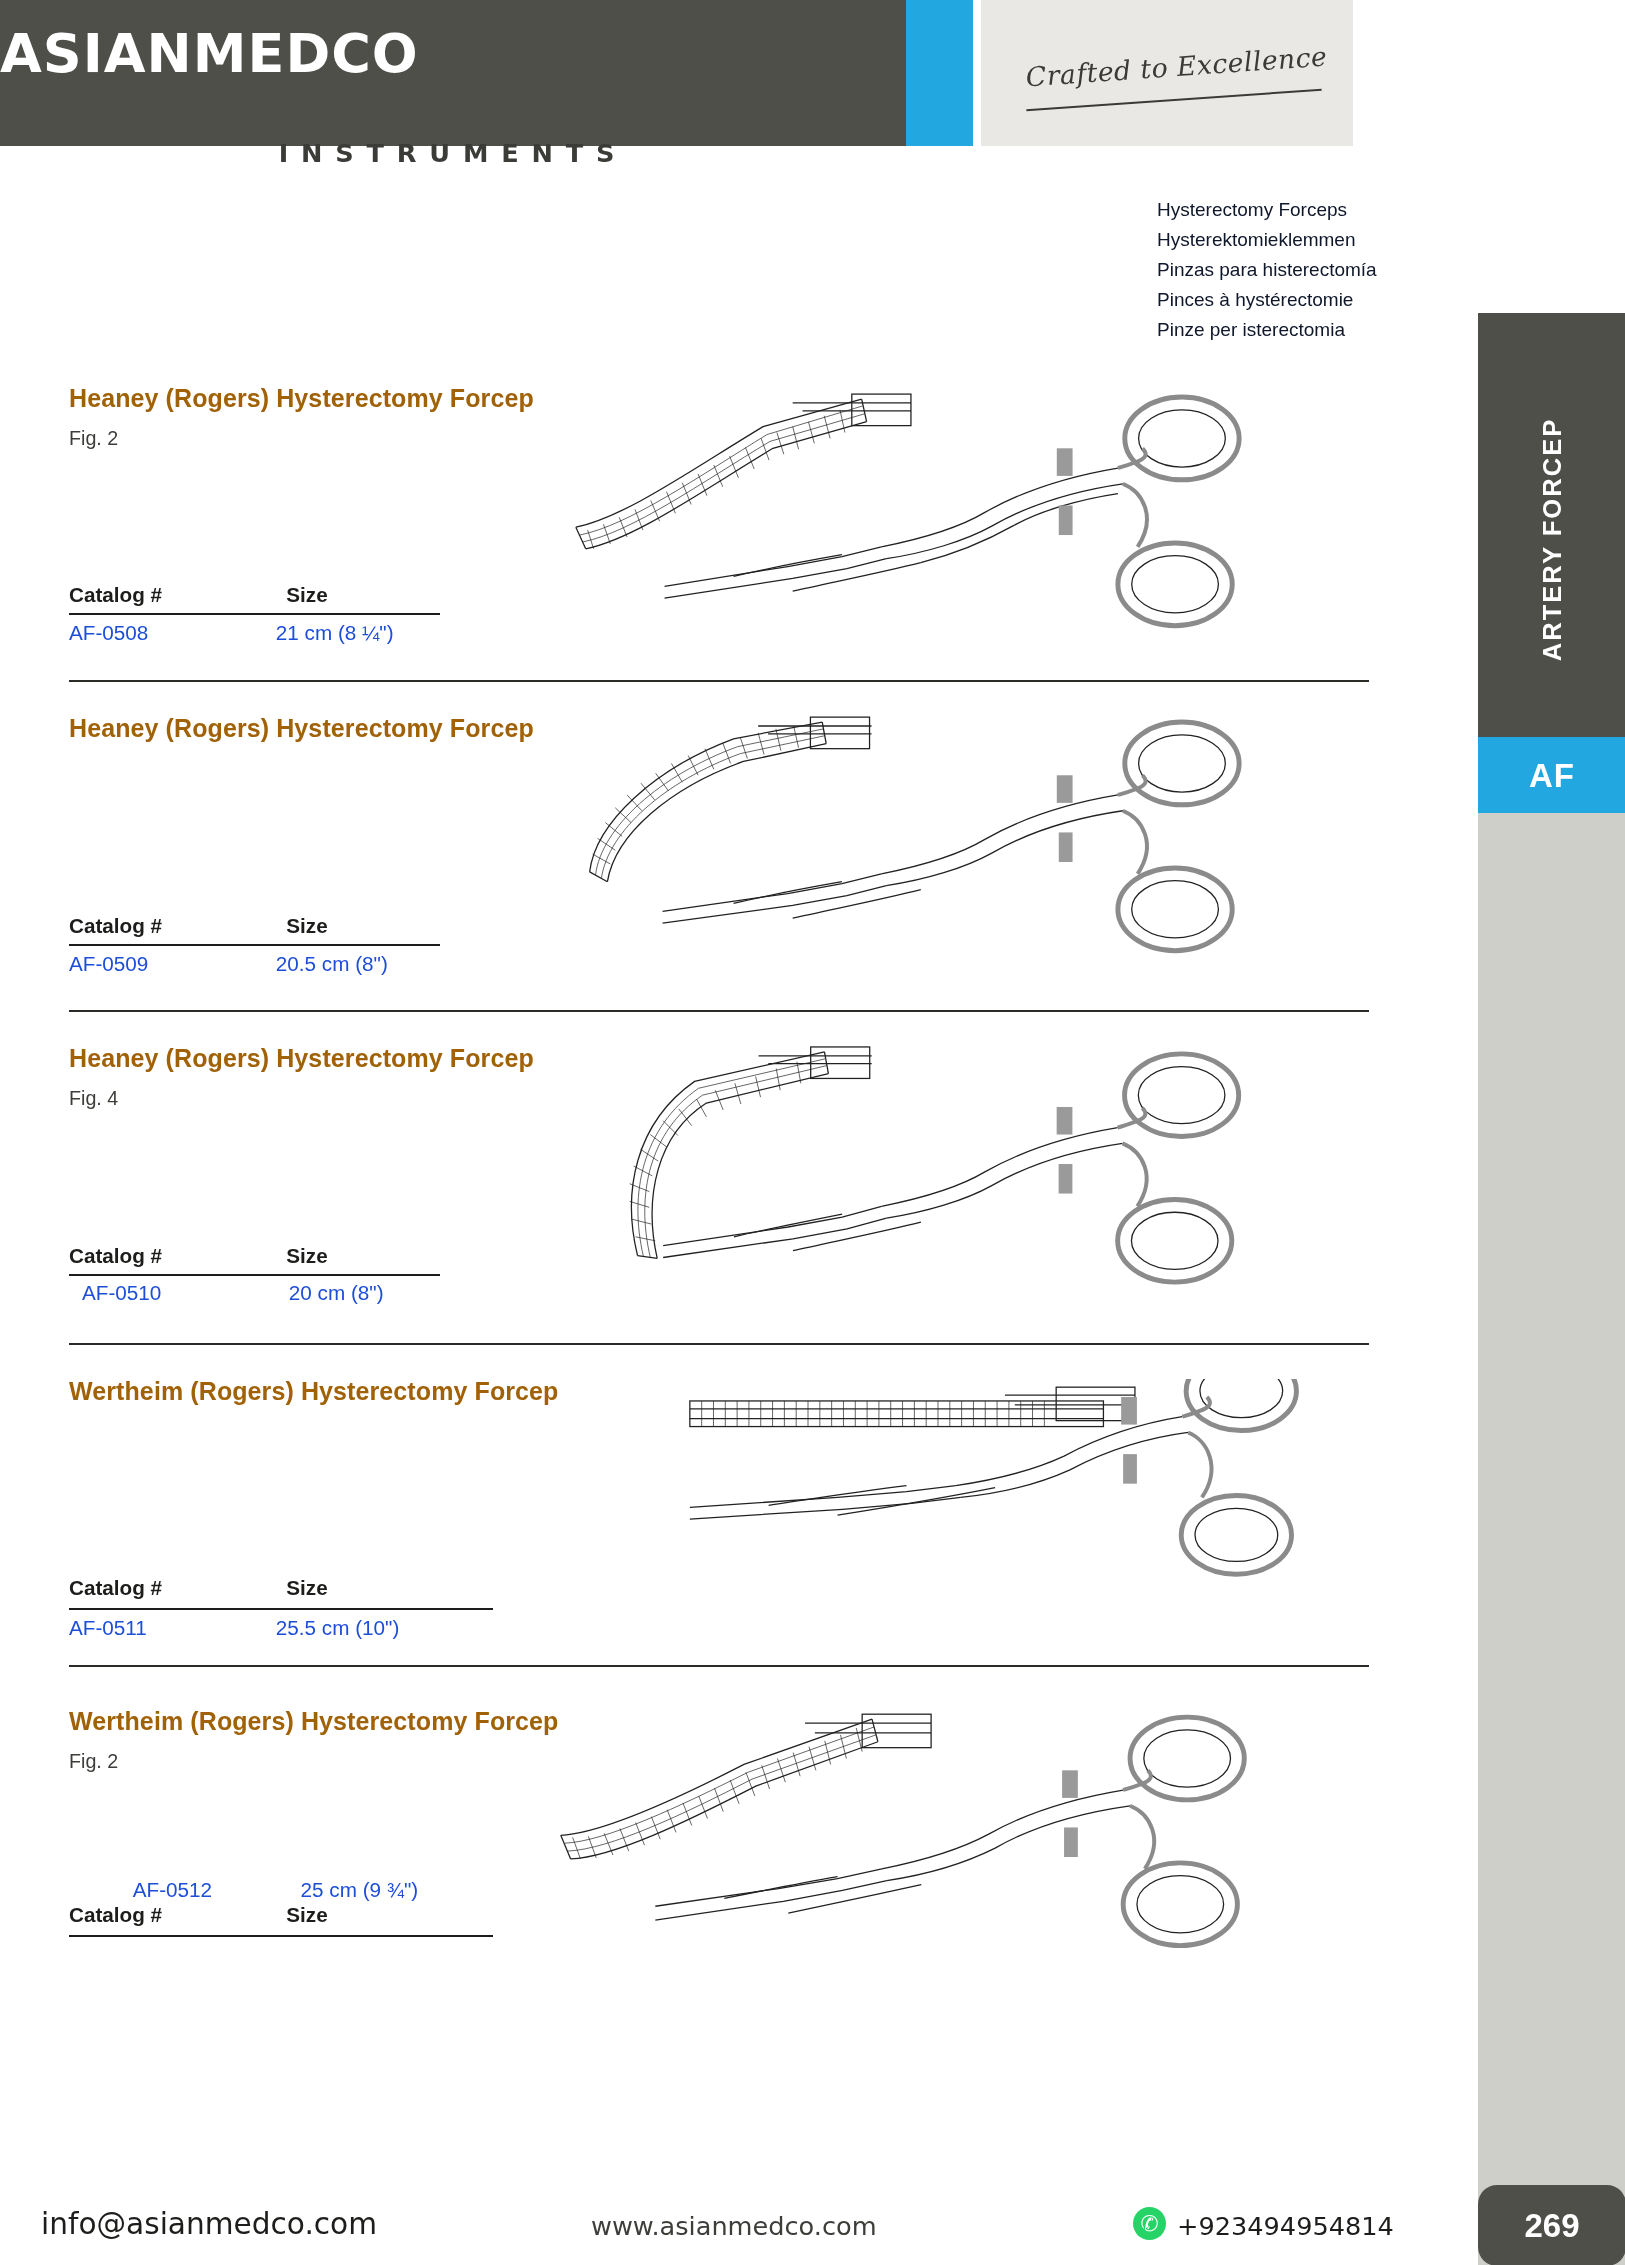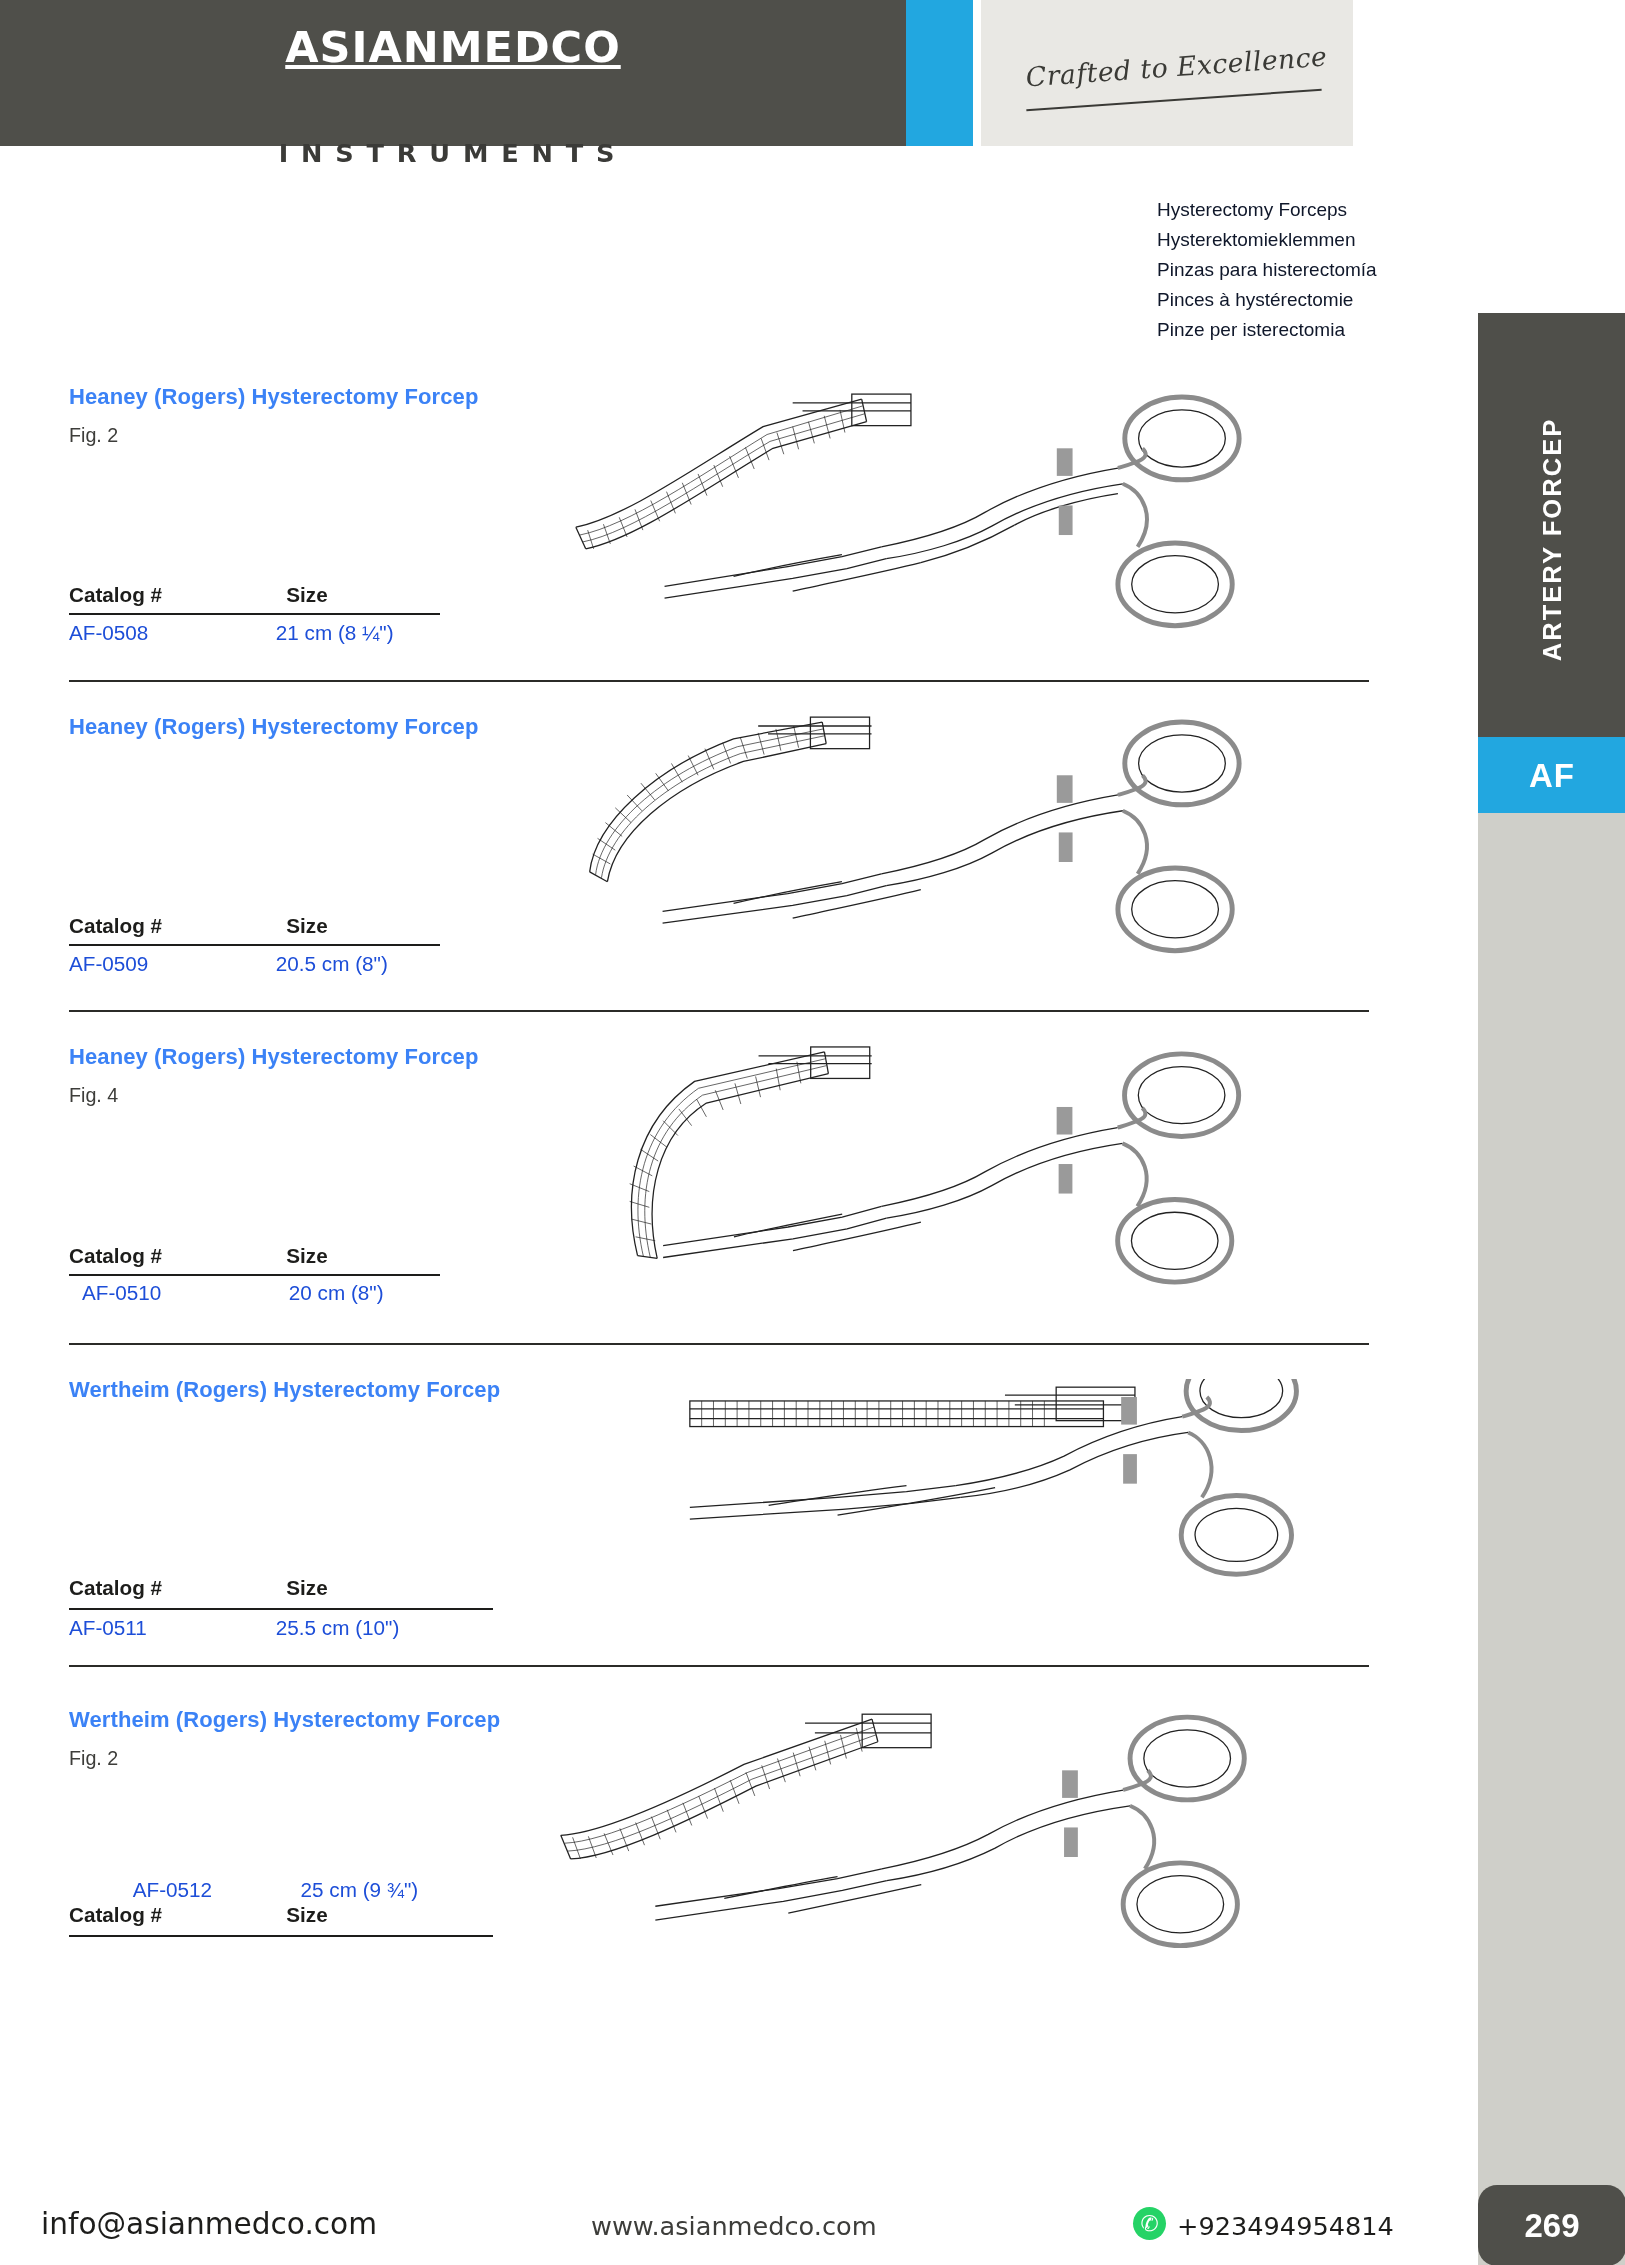--- a/index.html
+++ b/index.html
@@ -25,27 +25,26 @@
     top: 0; left: 0;
     width: 906px;
     height: 146px;
     background: #4f4f4a;
   }
   .brand-title {
     position: absolute;
     top: 21.7px;
     left: 0;
     width: 906px;
-    text-align: center;
+    text-align: left;
     color: #ffffff;
     font-family: "DejaVu Sans", sans-serif;
     font-weight: bold;
-    font-size: 43px;
+    font-size: 54px;
     letter-spacing: 1px;
-    text-decoration: underline;
   }
   .brand-sub {
     position: absolute;
     top: 138px;
     left: 0;
     width: 906px;
     text-align: center;
     color: #3b3b38;
     font-family: "DejaVu Sans", sans-serif;
     font-weight: bold;
@@ -170,23 +169,23 @@
     background: #cfcfc9;
   }
 
   
   .product {
     position: absolute;
     left: 69px;
     width: 1300px;
   }
   .prod-title {
-    font-size: 22px;
+    font-size: 25px;
     font-weight: bold;
-    color: #3b82f6;
+    color: #a16207;
     letter-spacing: 0.1px;
   }
   .prod-fig {
     margin-top: 13.8px;
     font-size: 19.7px;
     color: #3d3d3a;
   }
   .table-head {
     position: absolute;
     left: 0;

